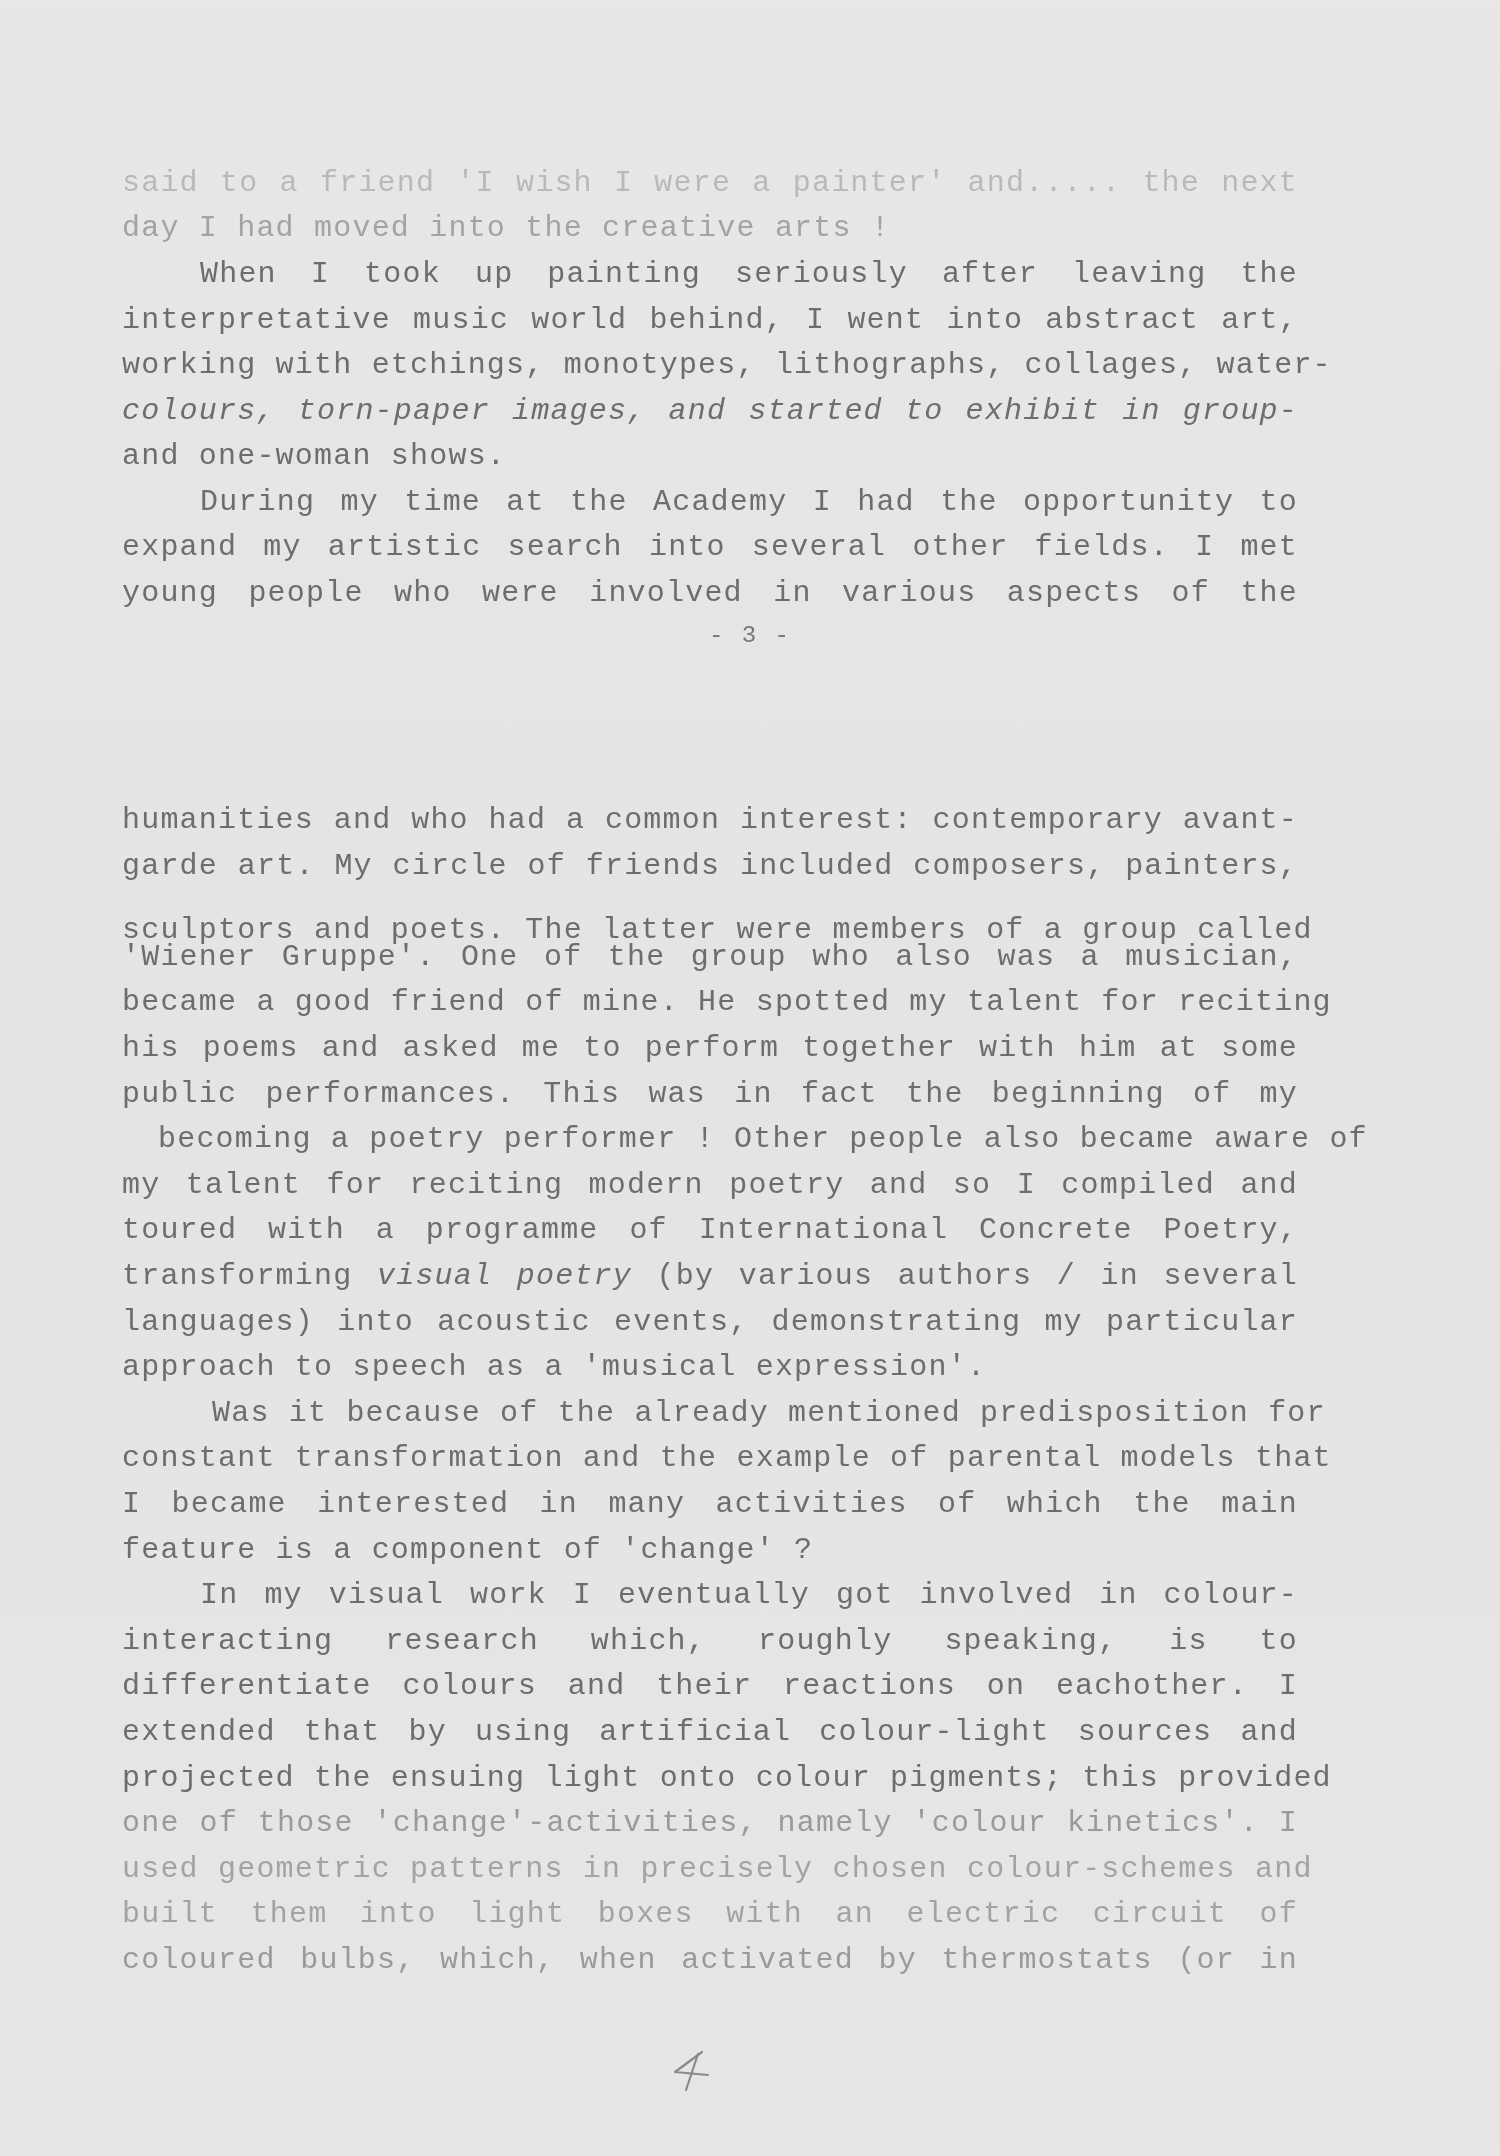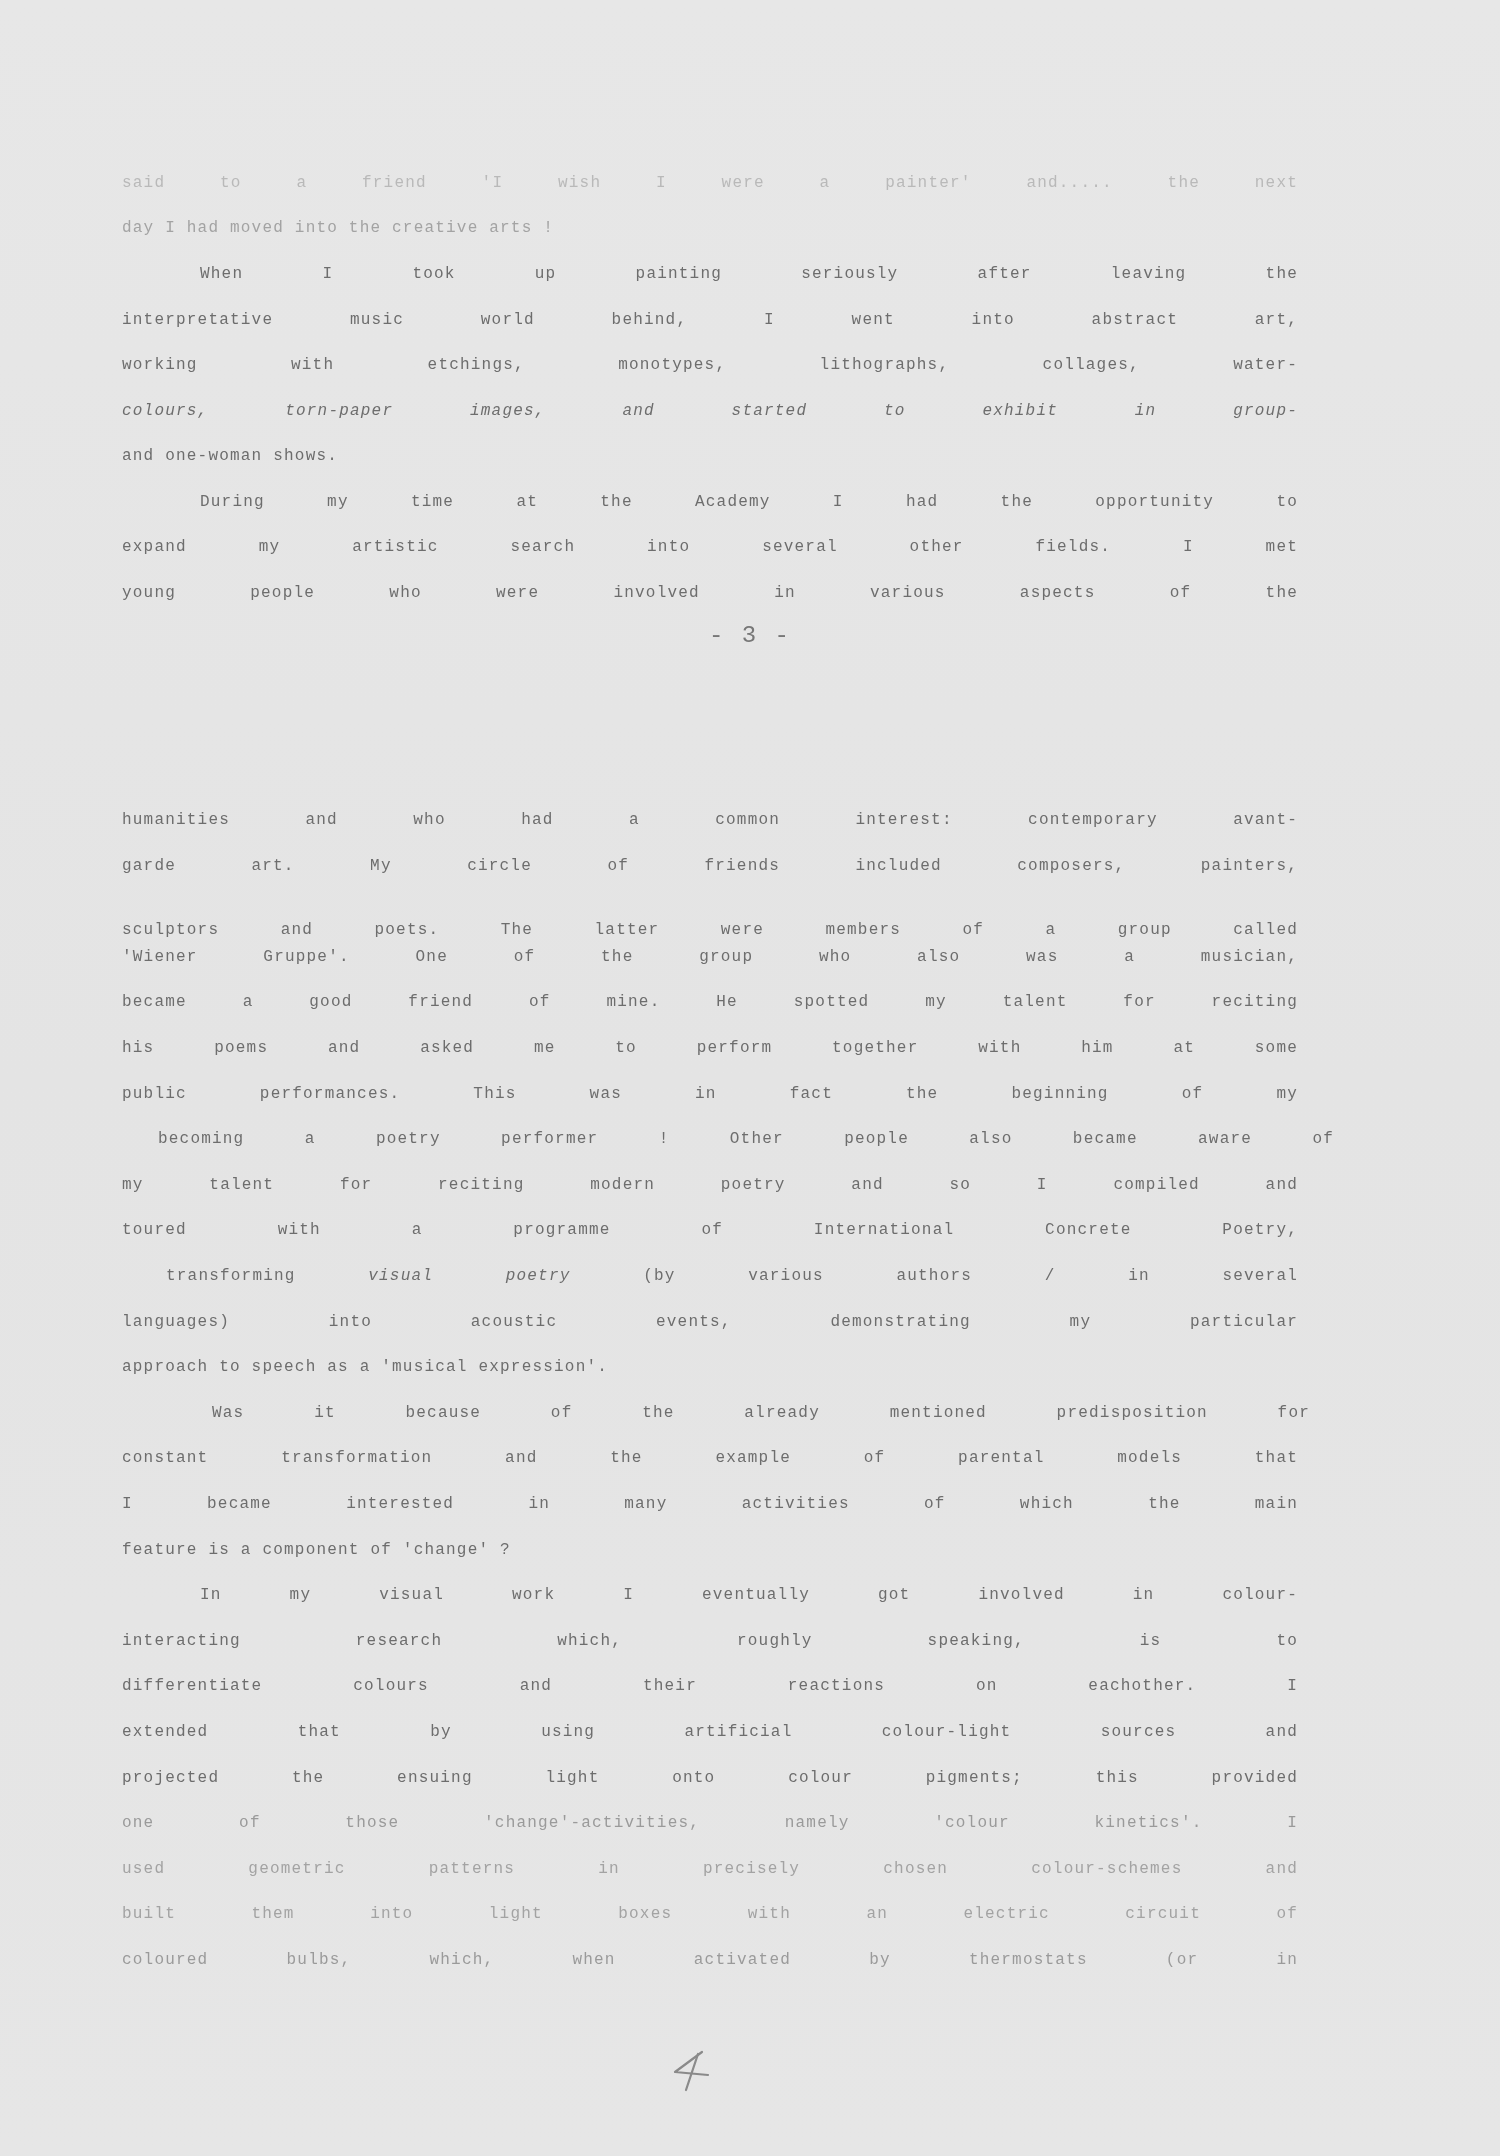--- a/index.html
+++ b/index.html
@@ -20,21 +20,21 @@
       width: 1500px;
       height: 2156px;
       background: linear-gradient(180deg, #e7e7e7 0%, #e4e4e4 50%, #e6e6e6 100%);
     }
     .line {
       position: absolute;
       left: 122px;
       width: 1176px;
       height: 46px;
       line-height: 46px;
-      font-size: 16px;
+      font-size: 30px;
       color: #6d6d6d;
       white-space: nowrap;
       text-align: justify;
       text-align-last: justify;
       letter-spacing: 1.2px;
       transform: translateY(-23px);
     }
     .line.indent {
       left: 200px;
       width: 1098px;
@@ -86,21 +86,21 @@
       <div class="line" style="top: 820px;">humanities and who had a common interest: contemporary avant-</div>
       <div class="line" style="top: 866px;">garde art. My circle of friends included composers, painters,</div>
       <div class="line" style="top: 930px;">sculptors and poets. The latter were members of a group called</div>
       <div class="line" style="top: 957px;">'Wiener Gruppe'. One of the group who also was a musician,</div>
       <div class="line" style="top: 1002px;">became a good friend of mine. He spotted my talent for reciting</div>
       <div class="line" style="top: 1048px;">his poems and asked me to perform together with him at some</div>
       <div class="line" style="top: 1094px;">public performances. This was in fact the beginning of my</div>
       <div class="line" style="top: 1139px; margin-left: 36px;">becoming a poetry performer ! Other people also became aware of</div>
       <div class="line" style="top: 1185px;">my talent for reciting modern poetry and so I compiled and</div>
       <div class="line" style="top: 1230px;">toured with a programme of International Concrete Poetry,</div>
-      <div class="line" style="top: 1276px;"><span style="white-space: pre; margin-left: 44px;">transforming </span><em style="white-space: pre;">visual poetry</em><span style="white-space: pre;"> (by various authors / in several</span></div>
+      <div class="line" style="top: 1276px;"><span style="white-space: pre;">transforming </span><em style="white-space: pre;">visual poetry</em><span style="white-space: pre;"> (by various authors / in several</span></div>
       <div class="line" style="top: 1322px;">languages) into acoustic events, demonstrating my particular</div>
       <div class="line last" style="top: 1367px;">approach to speech as a 'musical expression'.</div>
       <div class="line indent" style="top: 1413px; margin-left: 12px;">Was it because of the already mentioned predisposition for</div>
       <div class="line" style="top: 1458px;">constant transformation and the example of parental models that</div>
       <div class="line" style="top: 1504px;">I became interested in many activities of which the main</div>
       <div class="line last" style="top: 1550px;">feature is a component of  'change' ?</div>
       <div class="line indent" style="top: 1595px;">In my visual work I eventually got involved in colour-</div>
       <div class="line" style="top: 1641px;">interacting research which, roughly speaking, is to</div>
       <div class="line" style="top: 1686px;">differentiate colours and their reactions on eachother. I</div>
       <div class="line" style="top: 1732px;">extended that by using artificial colour-light sources and</div>

